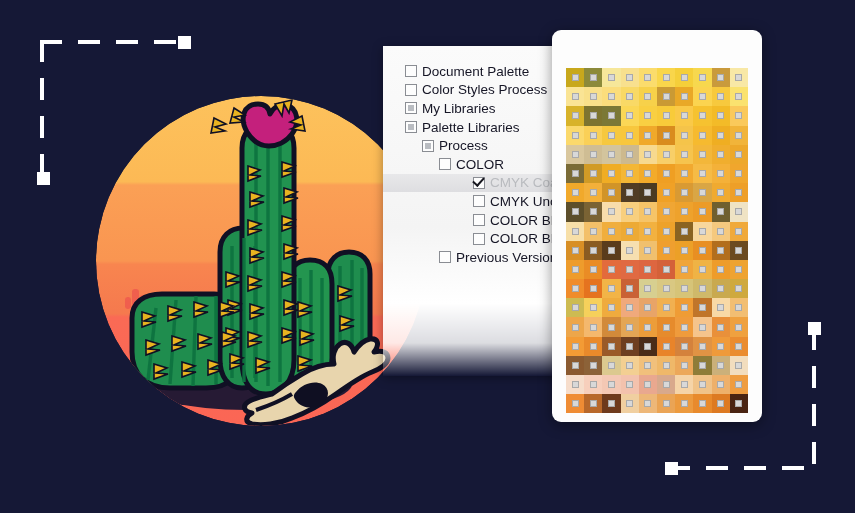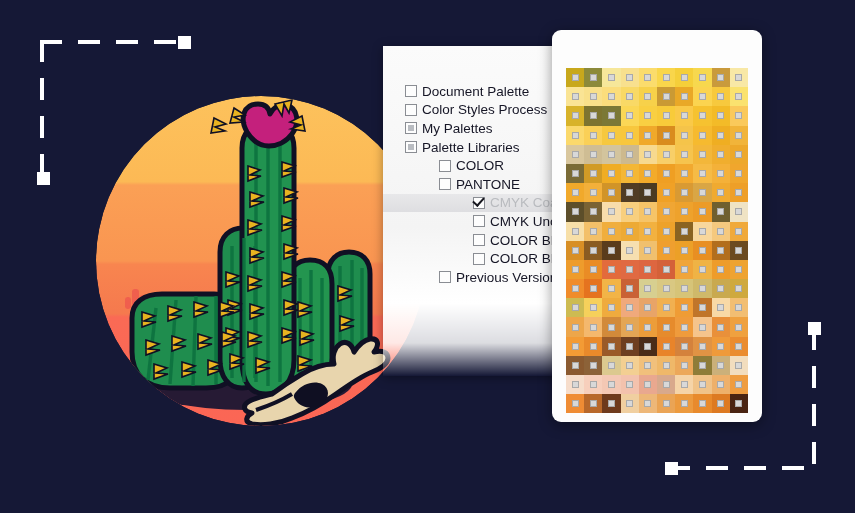--- a/index.html
+++ b/index.html
@@ -28,21 +28,21 @@
     box-shadow:0 2px 10px rgba(0,0,0,.35);
     overflow:hidden;
   }
   #dlgTitleBar{
     height:27px;width:100%;
     background:linear-gradient(to bottom,#fdfdfd 0%,#eff0f2 50%,#e4e6e9 100%);
     border-bottom:1px solid #cfd2d6;
     display:flex;align-items:center;
   }
   #dlgTitle{font-size:13px;color:#1b1b2e;font-weight:bold;padding-left:10px;letter-spacing:.1px;}
-  #dlgBody{position:relative;padding-top:36px;}
+  #dlgBody{position:relative;padding-top:16px;}
   .trow{display:flex;align-items:center;height:18.6px;font-size:13.5px;color:#161626;white-space:nowrap;}
   .trow .lbl{padding-left:5px;}
   .cbx{width:12px;height:12px;min-width:12px;border:1px solid #8a8d93;background:#fdfdfd;box-sizing:border-box;
        display:inline-block;position:relative;}
   .cbx.filled::after{content:"";position:absolute;left:2px;top:2px;right:2px;bottom:2px;background:#b9bcc1;}
   .cbx.checked::after{content:"";position:absolute;left:1px;top:-3px;width:5px;height:9px;
        border:solid #16161e;border-width:0 2px 2px 0;transform:rotate(42deg);}
   .trow.sel{background:linear-gradient(to bottom,#e8e8ea,#dedee1);}
   .trow.sel .lbl{color:#b9bbbf;}
 
@@ -217,33 +217,33 @@
         <div class="trow" style="padding-left: 22px;">
           <span class="cbx"></span>
           <span class="lbl">Document Palette</span>
         </div>
         <div class="trow" style="padding-left: 22px;">
           <span class="cbx"></span>
           <span class="lbl">Color Styles Process</span>
         </div>
         <div class="trow" style="padding-left: 22px;">
           <span class="cbx filled"></span>
-          <span class="lbl">My Palettes</span>
+          <span class="lbl">My Libraries</span>
         </div>
         <div class="trow" style="padding-left: 22px;">
           <span class="cbx filled"></span>
           <span class="lbl">Palette Libraries</span>
         </div>
+        <div class="trow" style="padding-left: 39px;">
+          <span class="cbx filled"></span>
+          <span class="lbl">Process</span>
+        </div>
         <div class="trow" style="padding-left: 56px;">
           <span class="cbx"></span>
           <span class="lbl">COLOR</span>
-        </div>
-        <div class="trow" style="padding-left: 56px;">
-          <span class="cbx"></span>
-          <span class="lbl">PANTONE</span>
         </div>
         <div class="trow sel" style="padding-left: 90px;">
           <span class="cbx checked"></span>
           <span class="lbl">CMYK Coated</span>
         </div>
         <div class="trow" style="padding-left: 90px;">
           <span class="cbx"></span>
           <span class="lbl">CMYK Uncoated</span>
         </div>
         <div class="trow" style="padding-left: 90px;">

